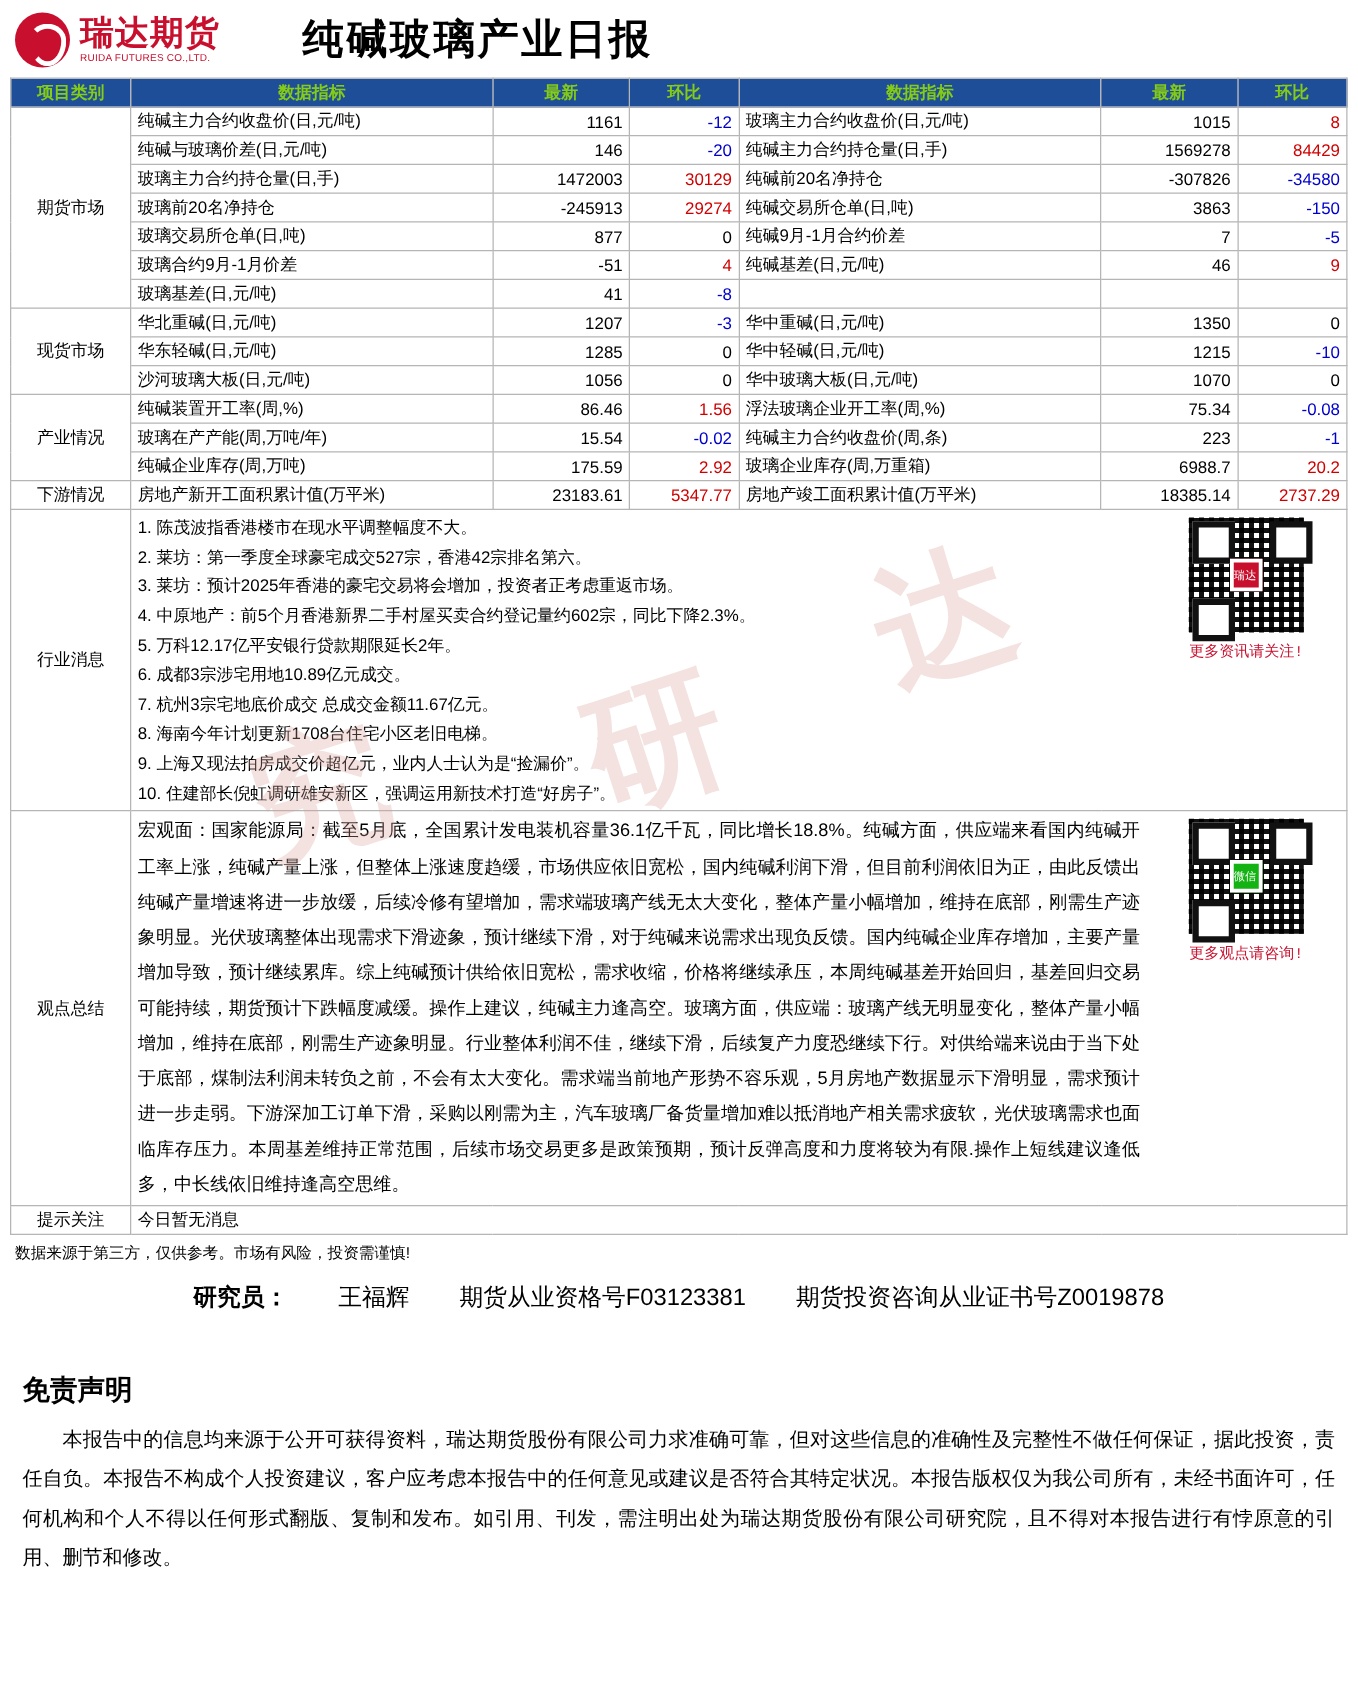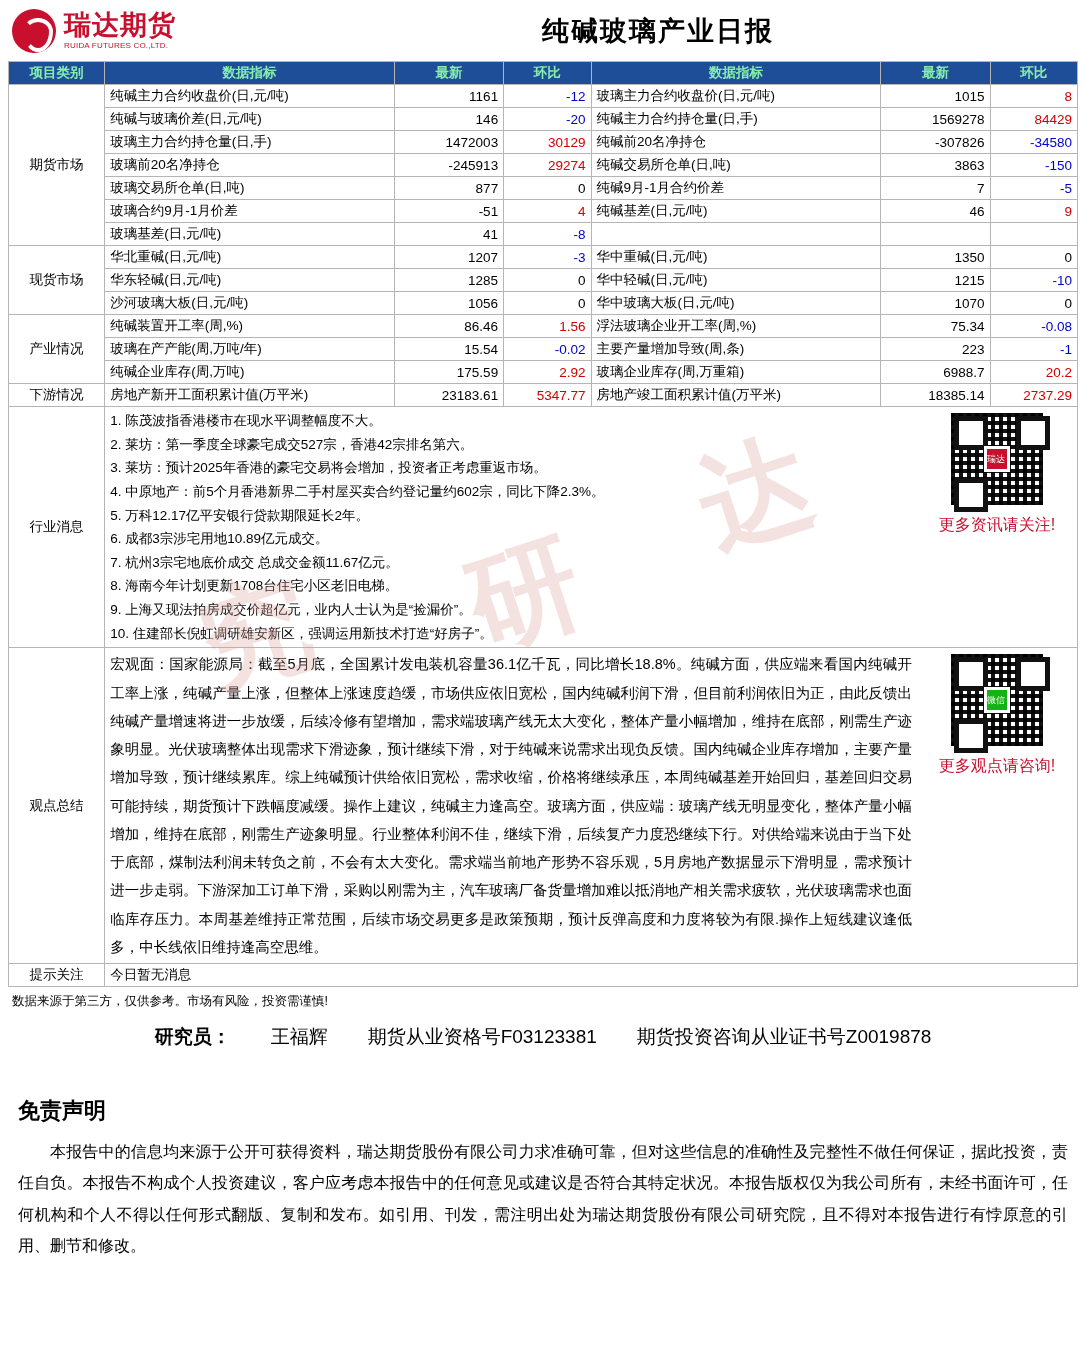--- a/index.html
+++ b/index.html
@@ -28,37 +28,37 @@
     content: "";
     position: absolute; left: 11px; top: 9px;
     width: 22px; height: 26px;
     border: 4px solid #fff; border-radius: 50% 50% 50% 50% / 40% 40% 60% 60%;
     border-left-color: transparent;
   }
   .logo-text { margin-left: 8px; line-height: 1.05; }
   .logo-cn { font-size: 27px; font-weight: bold; color: #c8102e; letter-spacing: 1px; }
   .logo-en { font-size: 8px; color: #c8102e; letter-spacing: .2px; margin-top: 3px; }
   .doc-title {
-    flex: 1; text-align: center;
-    font-size: 27px; font-weight: bold; letter-spacing: 2px;
+    flex: 1; 
+    font-size: 33px; font-weight: bold; letter-spacing: 2px;
     font-family: "DejaVu Sans", "Liberation Sans", sans-serif;
   }
   .doc-date { width: 230px; text-align: right; font-size: 23px; padding-right: 6px; }
 
   
   table.main { width: 100%; border-collapse: collapse; table-layout: fixed; }
   table.main td, table.main th {
     border: 1px solid #b5b5b5;
     font-size: 13.5px;
     padding: 2px 5px;
     vertical-align: middle;
   }
   thead th {
     background: #1f4e99;
-    color: #86efac;
+    color: #84cc16;
     font-weight: bold;
     font-size: 15px;
     padding: 5px 5px;
     border-color: #1f4e99;
   }
   .col-cat   { width: 88px; }
   .col-ind   { width: 265px; }
   .col-val   { width: 100px; }
   .col-chg   { width: 80px; }
   td.cat {
@@ -100,21 +100,21 @@
   }
   .qr-img::before { left:3px; top:3px; box-shadow: 62px 0 0 -5px #fff, 62px 0 0 0 #111; }
   .qr-img::after { left:3px; top:65px; }
   .qr-center {
     position:absolute; left:50%; top:50%; transform:translate(-50%,-50%);
     width:26px; height:26px; background:#c8102e; border:3px solid #fff;
     display:flex; align-items:center; justify-content:flex-start;
   }
   .qr-center.green { background:#12b312; }
   .qr-center span { color:#fff; font-size:9px; line-height:1; }
-  .qr-cap { font-size: 16px; color: #c8102e; margin-top: 6px; }
+  .qr-cap { font-size: 12px; color: #c8102e; margin-top: 6px; font-family: Liberation Mono, monospace; }
 
   .summary-text { text-align: justify; line-height: 1.95; font-size: 14.5px; }
 
   td.tip-label { text-align: left; padding-left: 6px; }
 
   
   .src-note { font-size: 12.5px; padding: 6px 4px 2px 4px; }
   .researcher {
     display: flex; justify-content: center; align-items: center;
     gap: 40px; font-size: 19px; padding: 12px 0 4px 0;
@@ -268,21 +268,21 @@
           <td class="val">86.46</td>
           <td class="chg up">1.56</td>
           <td class="ind">浮法玻璃企业开工率(周,%)</td>
           <td class="val">75.34</td>
           <td class="chg down">-0.08</td>
         </tr>
         <tr>
           <td class="ind">玻璃在产产能(周,万吨/年)</td>
           <td class="val">15.54</td>
           <td class="chg down">-0.02</td>
-          <td class="ind">主要产量增加导致(周,条)</td>
+          <td class="ind">纯碱主力合约收盘价(周,条)</td>
           <td class="val">223</td>
           <td class="chg down">-1</td>
         </tr>
         <tr>
           <td class="ind">纯碱企业库存(周,万吨)</td>
           <td class="val">175.59</td>
           <td class="chg up">2.92</td>
           <td class="ind">玻璃企业库存(周,万重箱)</td>
           <td class="val">6988.7</td>
           <td class="chg up">20.2</td>

